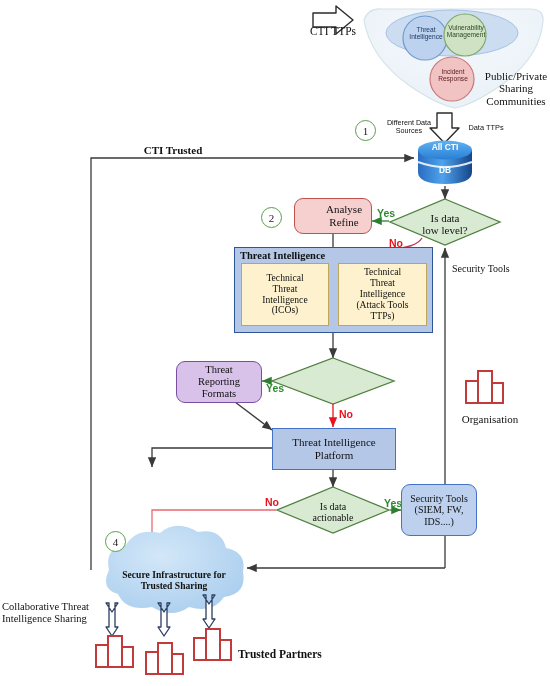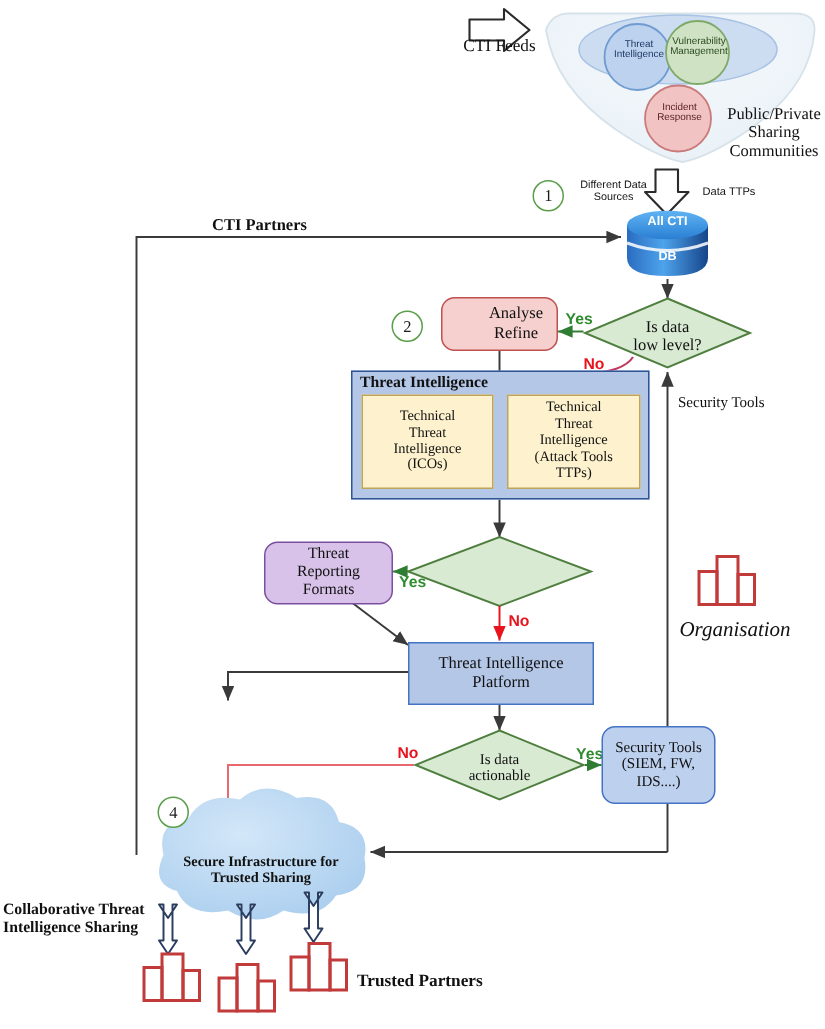--- a/index.html
+++ b/index.html
@@ -141,34 +141,34 @@
       <rect x="220" y="640" width="11" height="20"></rect>
     </g>
 
     <g fill="none" stroke="#c23b3b" stroke-width="2">
       <rect x="466" y="381" width="12" height="22"></rect>
       <rect x="478" y="371" width="14" height="32"></rect>
       <rect x="492" y="383" width="11" height="20"></rect>
     </g>
   </svg>
 
-  <div class="lbl serif" style="left:298px;top:25px;width:70px;font-size:11.5px;">CTI Feeds</div>
+  <div class="lbl serif" style="left:298px;top:25px;width:70px;font-size:11.5px;">CTI TTPs</div>
 
   <div class="lbl sans" style="left:403px;top:26px;width:46px;font-size:6.6px;color:#1f3a66;">Threat<br>Intelligence</div>
   <div class="lbl sans" style="left:440px;top:24px;width:52px;font-size:6.6px;color:#2c4a22;">Vulnerability<br>Management</div>
   <div class="lbl sans" style="left:430px;top:68px;width:46px;font-size:6.6px;color:#5c2222;">Incident<br>Response</div>
 
   <div class="lbl serif" style="left:478px;top:70px;width:76px;font-size:11px;">Public/Private<br>Sharing<br>Communities</div>
 
   <div class="num serif" style="left:355px;top:120px;">1</div>
   <div class="lbl sans" style="left:379px;top:119px;width:60px;font-size:7.2px;">Different Data<br>Sources</div>
   <div class="lbl sans" style="left:460px;top:124px;width:52px;font-size:7.4px;" title="Data Logs">Data TTPs</div>
   <div class="lbl sans" style="left:418px;top:143px;width:54px;font-size:8.4px;color:#ffffff;font-weight:bold;">All CTI</div>
   <div class="lbl sans" style="left:418px;top:166px;width:54px;font-size:8.4px;color:#ffffff;font-weight:bold;">DB</div>
-  <div class="lbl serif" style="left:128px;top:144px;width:90px;font-size:11px;font-weight:bold;">CTI Partners</div>
+  <div class="lbl serif" style="left:128px;top:144px;width:90px;font-size:11px;font-weight:bold;">CTI Trusted</div>
 
   <div class="num serif" style="left:261px;top:207px;">2</div>
   <div class="lbl serif" style="left:405px;top:212px;width:80px;font-size:11px;">Is data<br>low level?</div>
   <div class="node rrect serif" style="left:294px;top:198px;width:78px;height:36px;font-size:11px;
        background:#f6cfcf;border:1.4px solid #c0504d;padding-left:22px;">
       <span>Analyse<br>Refine</span>
     </div>
   <div class="yes sans" style="position:absolute;left:377px;top:207px;">Yes</div>
   <div class="no sans" style="position:absolute;left:389px;top:237px;">No</div>
 
@@ -193,31 +193,31 @@
     </div>
   <div class="yes sans" style="position:absolute;left:266px;top:382px;">Yes</div>
   <div class="no sans" style="position:absolute;left:339px;top:408px;">No</div>
 
   <div class="node serif" style="left:272px;top:428px;width:124px;height:42px;font-size:11px;
        background:#b4c7e7;border:1.4px solid #4472c4;">
        <span>Threat Intelligence<br>Platform</span>
     </div>
 
 
-  <div class="lbl serif" style="left:450px;top:413px;width:80px;font-size:14px;font-style:italic;">Organisation</div>
+  <div class="lbl serif" style="left:450px;top:413px;width:80px;font-size:11px;">Organisation</div>
 
   <div class="num serif" style="left:105px;top:531px;">4</div>
   <div class="lbl serif" style="left:300px;top:501px;width:66px;font-size:10px;">Is data<br>actionable</div>
   <div class="yes sans" style="position:absolute;left:384px;top:497px;">Yes</div>
   <div class="no sans" style="position:absolute;left:265px;top:496px;">No</div>
 
   <div class="node rrect serif" style="left:401px;top:484px;width:76px;height:52px;font-size:10px;
        background:#bdd0ee;border:1.3px solid #4472c4;">
        <span>Security Tools<br>(SIEM, FW,<br>IDS....)</span>
     </div>
 
   <div class="lbl serif" style="left:98px;top:570px;width:152px;font-size:9.6px;font-weight:bold;">Secure Infrastructure for<br>Trusted Sharing</div>
 
-  <div class="lbl serif" style="left:2px;top:601px;width:104px;font-size:10.5px;font-weight:bold;text-align:left;">Collaborative Threat<br>Intelligence Sharing</div>
+  <div class="lbl serif" style="left:2px;top:601px;width:104px;font-size:10.5px;font-weight:normal;text-align:left;">Collaborative Threat<br>Intelligence Sharing</div>
 
   <div class="lbl serif" style="left:238px;top:648px;width:116px;font-size:11.5px;font-weight:bold;text-align:left;">Trusted Partners</div>
 
 </div>
 
 </body></html>

